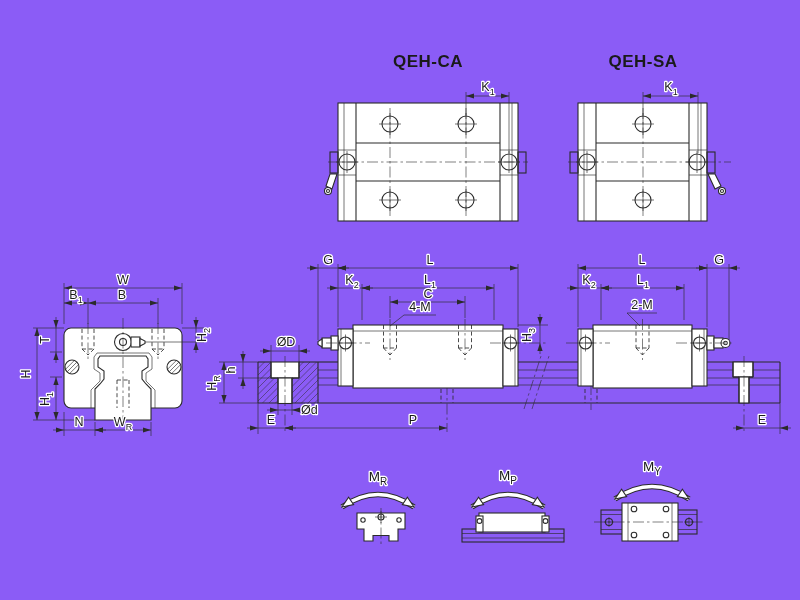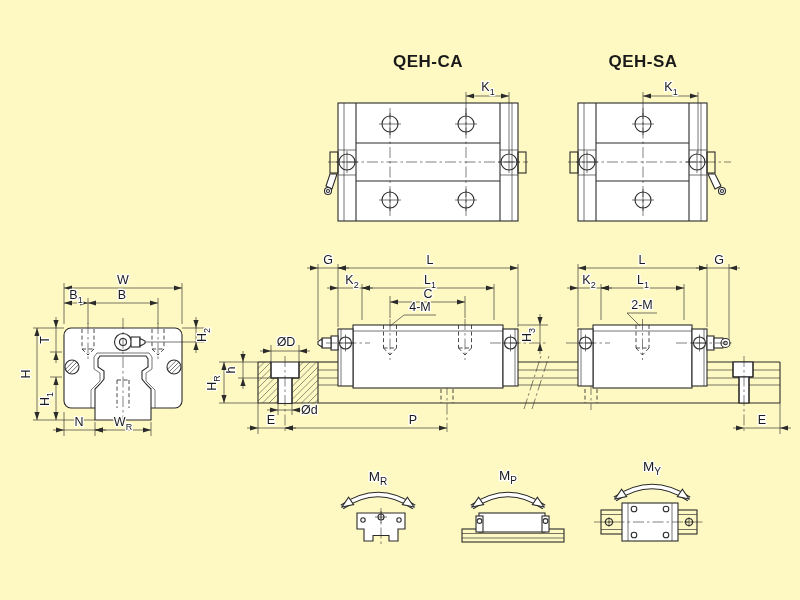--- a/index.html
+++ b/index.html
@@ -1,16 +1,16 @@
 <!DOCTYPE html>
 <html><head>
 <meta charset="utf-8">
 <style>
   html,body{margin:0;padding:0;background:#fff;}
-  #app{width:800px;height:600px;background:#fef9c3;overflow:hidden;}
+  #app{width:800px;height:600px;background:#8b5cf6;overflow:hidden;}
   svg{display:block;}
   .s{stroke:#2b2b2b;stroke-width:1.1;fill:none}
   .t{stroke:#2b2b2b;stroke-width:.65;fill:none}
   .d{stroke:#2b2b2b;stroke-width:.85;fill:none;stroke-dasharray:4 2.6}
   .cl{stroke:#2b2b2b;stroke-width:.6;fill:none;stroke-dasharray:11 3 2.5 3}
   .dim{stroke:#2b2b2b;stroke-width:.65;fill:none}
   .nf{stroke:#2b2b2b;stroke-width:1.1;fill:none}
   .wf{stroke:#2b2b2b;stroke-width:1.1;fill:#fff}
   .ht{stroke:#2b2b2b;stroke-width:.5;fill:none}
   .ah{fill:#2b2b2b;stroke:none}

